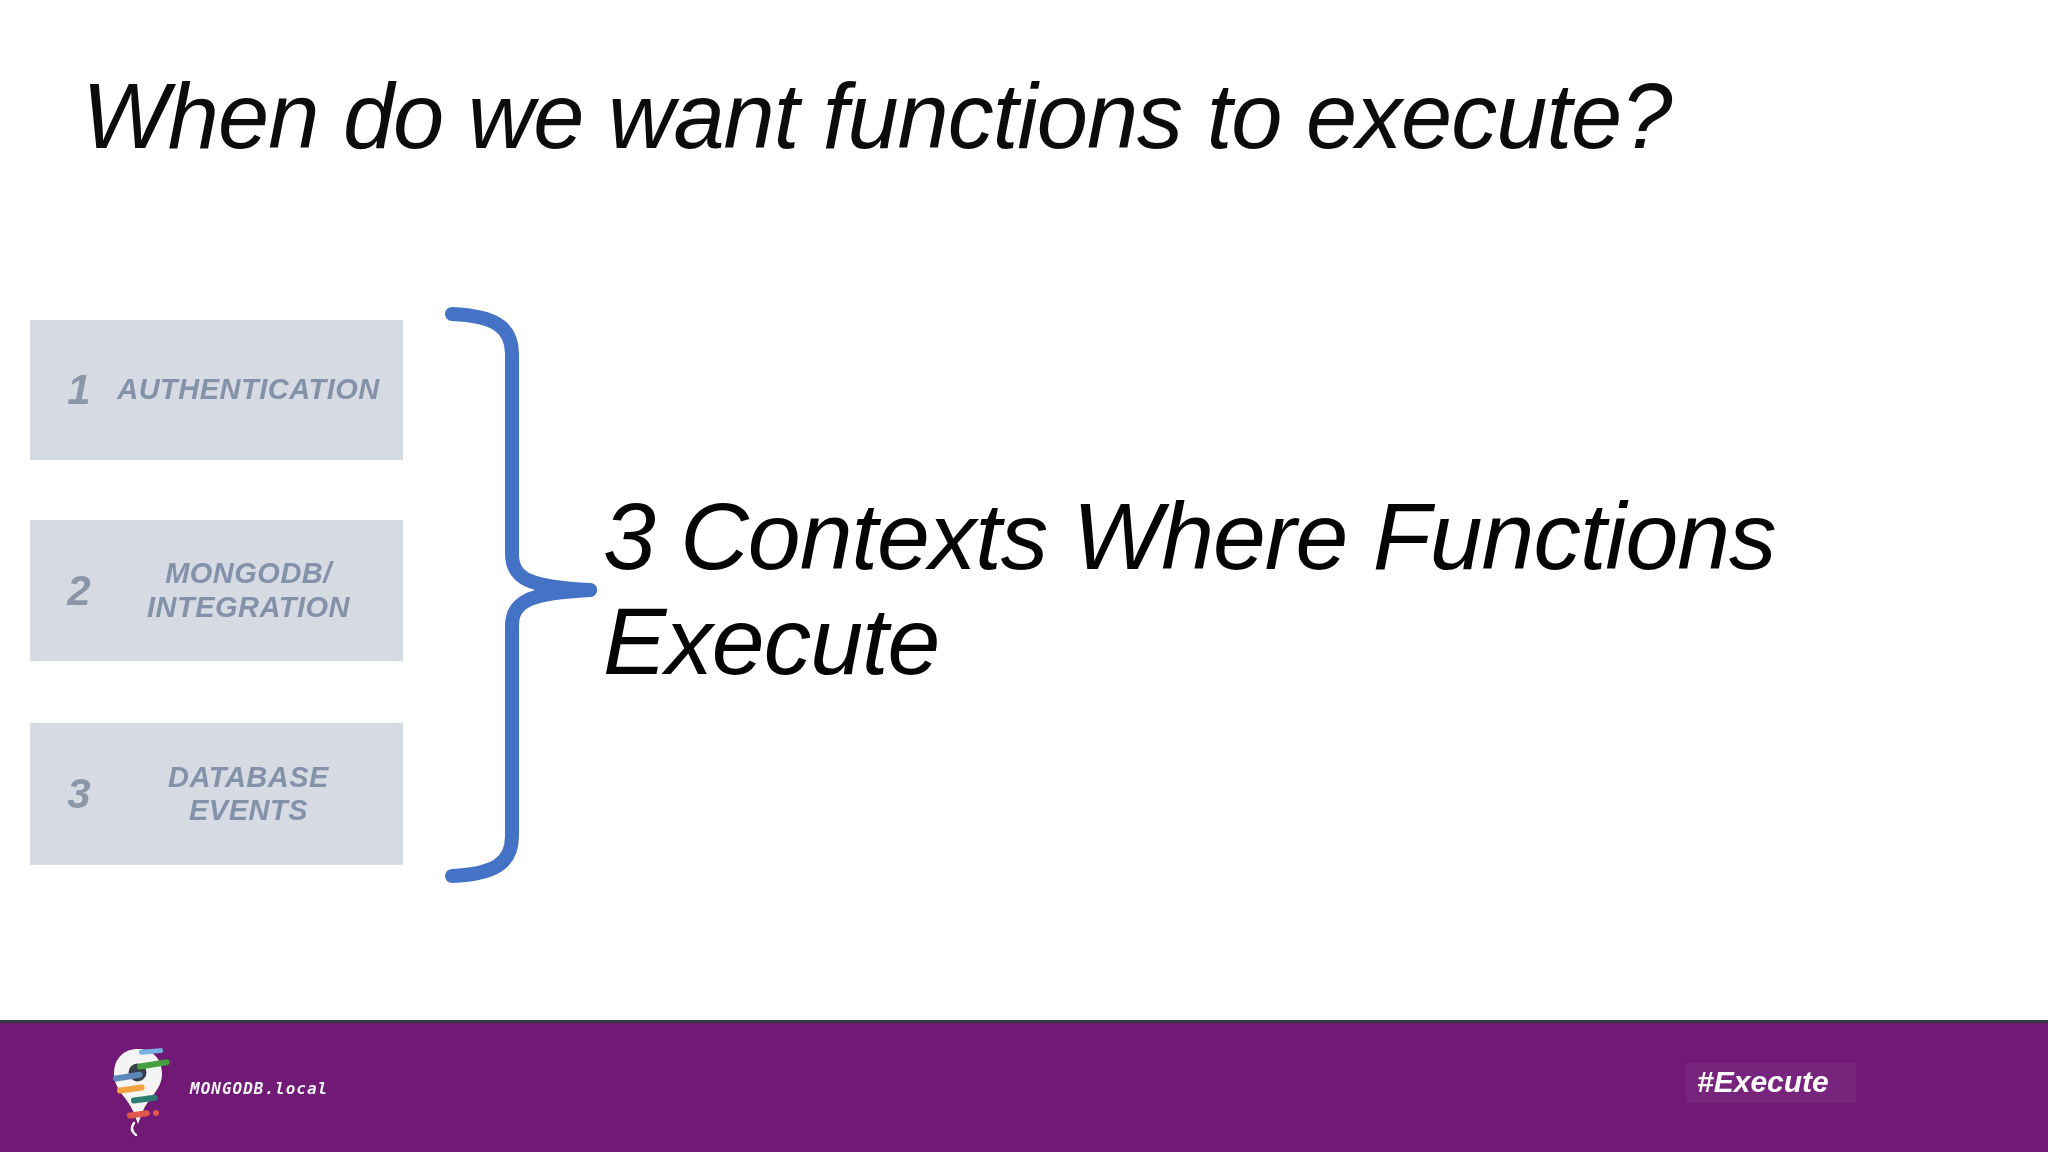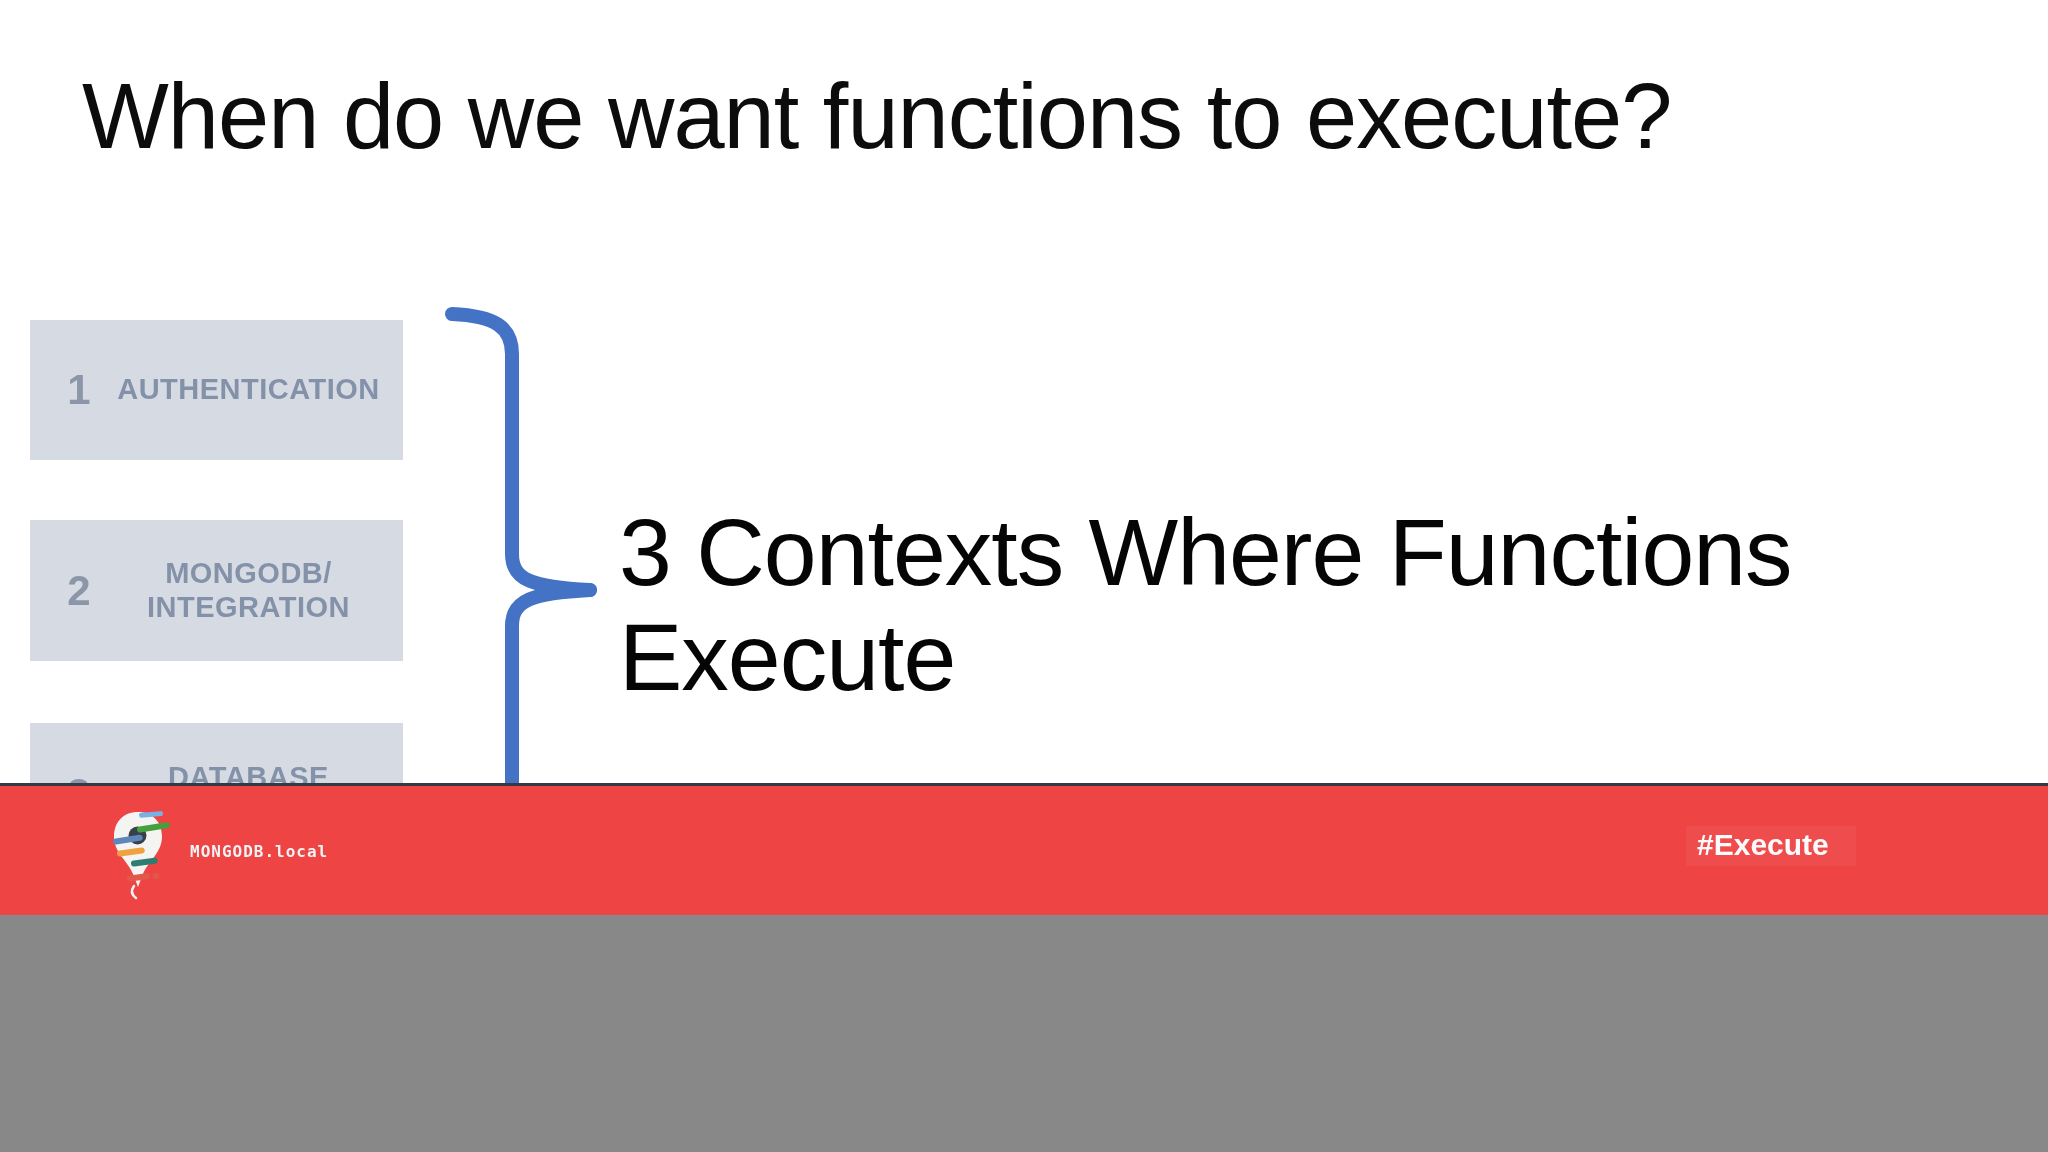--- a/index.html
+++ b/index.html
@@ -1,18 +1,18 @@
 <!DOCTYPE html>
 <html><head>
 <meta charset="utf-8">
 <style>
   html,body{margin:0;padding:0;background:#888;}
   .slide{
-    position:relative;width:2048px;height:915px;background:#ffffff;
-    overflow:hidden;font-family:"Liberation Sans",sans-serif;
+    position:relative;width:2048px;height:1152px;background:#ffffff;
+    overflow:hidden;font-family:"Liberation Sans",sans-serif;font-style:italic;
   }
   .slide-title{
     position:absolute;left:82px;top:64px;margin:0;
     font-size:92px;font-weight:400;color:#0c0c0c;letter-spacing:-1px;
     white-space:nowrap;
   }
   .step-box{
     position:absolute;left:30px;width:373px;height:140px;
     background:#d6dae3;display:flex;align-items:center;
   }
@@ -24,27 +24,27 @@
   .step-box .lbl{
     flex:1 1 auto;text-align:center;padding-right:16px;
     font-size:29px;font-weight:700;color:#8492a9;letter-spacing:0.5px;
     line-height:1.15;white-space:pre-line;
   }
   #box1{top:320px;}
   #box2{top:520px;height:141px;}
   #box3{top:723px;height:142px;}
   .brace-svg{position:absolute;left:440px;top:300px;}
   .caption{
-    position:absolute;left:603px;top:484px;width:1400px;margin:16px;
+    position:absolute;left:603px;top:484px;width:1400px;margin:0;
     font-size:95px;font-weight:400;color:#050505;line-height:1.1;
     letter-spacing:-1px;
   }
   .footer{
     position:absolute;left:0;bottom:0;width:2048px;height:132px;
-    background:#ef4444;border-top:3px solid #343a43;box-sizing:border-box;
+    background:#701a75;border-top:3px solid #343a43;box-sizing:border-box;
   }
   .logo{position:absolute;left:108px;top:20px;width:80px;height:98px;}
   .wordmark{
     position:absolute;left:190px;top:56px;
     font-family:"DejaVu Sans Mono",monospace;font-size:16px;font-weight:700;
     color:#f2f3f5;letter-spacing:1px;white-space:nowrap;
   }
   .hashtag-plate{
     position:absolute;left:1686px;top:40px;width:170px;height:40px;
     background:rgba(255,255,255,0.05);

